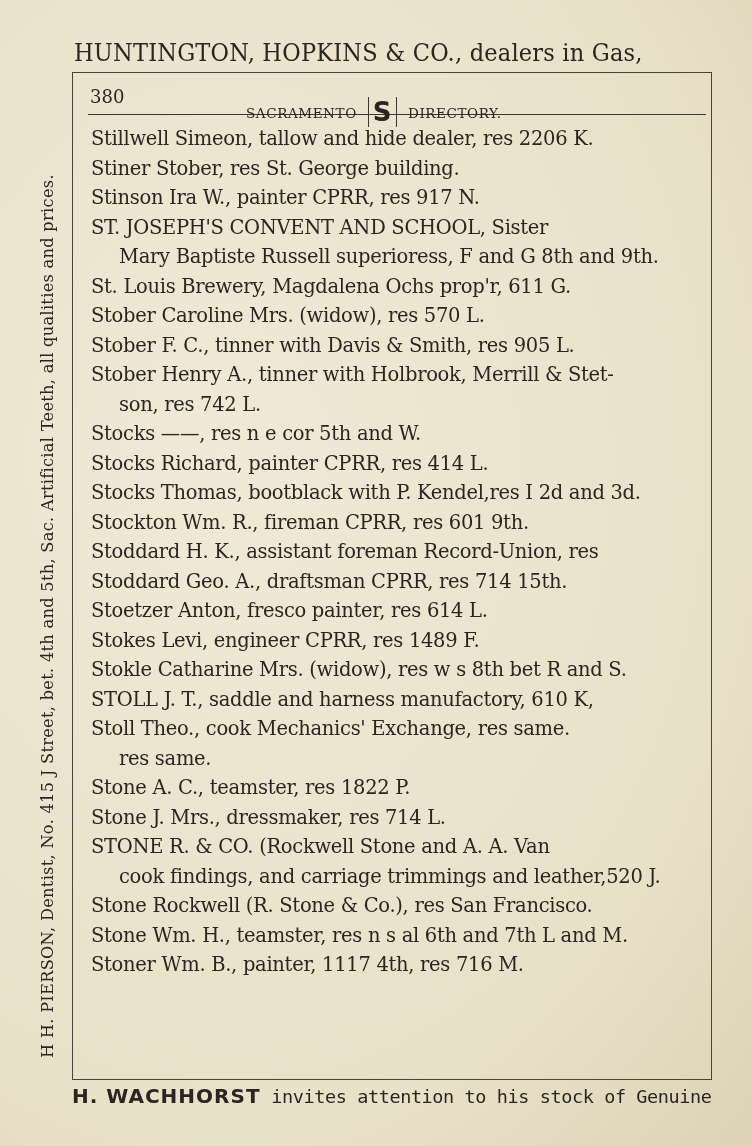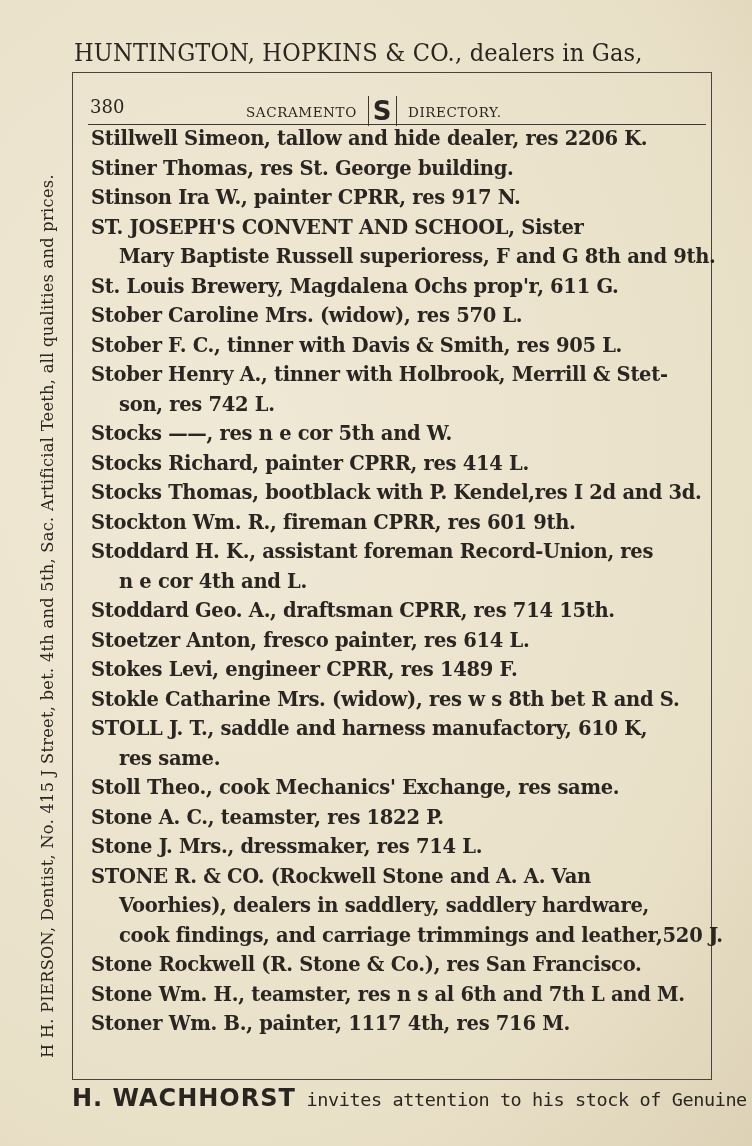--- a/index.html
+++ b/index.html
@@ -25,46 +25,45 @@
       font-family: "DejaVu Serif", serif;
     }
     .frame {
       position: absolute; left: 72px; top: 72px; width: 640px; height: 1008px;
       border: 1.3px solid #4a433a;
       box-sizing: border-box;
     }
     .running-head {
       position: absolute; left: 88px; top: 80px; width: 618px; height: 34px;
       border-bottom: 1.3px solid #3d3730;
-      margin-top: 10px;
     }
     .page-num { position: absolute; left: 2px; top: 6px; font-size: 18px; }
     .running-title {
-      position: absolute; left: 158px; top: 7px; font-size: 13.5px; white-space: nowrap;
+      position: absolute; left: 158px; top: 18px; font-size: 13.5px; white-space: nowrap;
       letter-spacing: 0.6px;
     }
     .running-title .letter {
       font-size: 26px; font-weight: bold; font-family: "DejaVu Sans", sans-serif;
       border-left: 1.5px solid #3d3730; border-right: 1.5px solid #3d3730;
       padding: 0 4px; margin: 0 6px; vertical-align: -3px; line-height: 28px;
     }
-    .entries { position: absolute; left: 91px; top: 124px; width: 612px; font-weight: bold; }
+    .entries { position: absolute; left: 91px; top: 124px; width: 612px; }
     .line {
       height: 29.5px; line-height: 29.5px; font-size: 19.5px; white-space: nowrap;
       transform-origin: left center;
       font-family: "DejaVu Serif", serif;
       letter-spacing: -0.3px;
     }
     .line.cont { padding-left: 28px; }
     .bottom-banner {
       position: absolute; left: 72px; top: 1084px; width: 680px; white-space: nowrap;
       font-size: 18.5px; font-family: "DejaVu Sans Mono", monospace;
       letter-spacing: -0.4px;
     }
-    .bottom-banner .firm { font-family: "DejaVu Sans", sans-serif; font-weight: bold; letter-spacing: 1px; font-size: 24px; }
+    .bottom-banner .firm { font-family: "DejaVu Sans", sans-serif; font-weight: bold; letter-spacing: 1px; font-size: 20px; }
   </style>
 </head>
 <body>
 
 <div class="top-banner">HUNTINGTON, HOPKINS &amp; CO., dealers in Gas,</div>
 
 <div class="side-banner">H H. PIERSON, Dentist, No. 415 J Street, bet. 4th and 5th, Sac.   Artificial Teeth, all qualities and prices.</div>
 
 <div class="frame"></div>
 
@@ -72,46 +71,44 @@
   <span class="page-num">380</span>
   <span class="running-title">
     <span>SACRAMENTO</span>
     <span class="letter">S</span>
     <span>DIRECTORY.</span>
   </span>
 </div>
 
 <div class="entries" id="entries">
     <div class="line"><span>Stillwell Simeon, tallow and hide dealer, res 2206 K.</span></div>
-    <div class="line"><span>Stiner Thomas, res St. George building.</span></div>
+    <div class="line"><span>Stiner Stober, res St. George building.</span></div>
     <div class="line"><span>Stinson Ira W., painter CPRR, res 917 N.</span></div>
     <div class="line"><span>ST. JOSEPH'S CONVENT AND SCHOOL, Sister</span></div>
     <div class="line cont"><span>Mary Baptiste Russell superioress, F and G 8th and 9th.</span></div>
     <div class="line"><span>St. Louis Brewery, Magdalena Ochs prop'r, 611 G.</span></div>
     <div class="line"><span>Stober Caroline Mrs. (widow), res 570 L.</span></div>
     <div class="line"><span>Stober F. C., tinner with Davis &amp; Smith, res 905 L.</span></div>
     <div class="line"><span>Stober Henry A., tinner with Holbrook, Merrill &amp; Stet-</span></div>
     <div class="line cont"><span>son, res 742 L.</span></div>
     <div class="line"><span>Stocks ——, res n e cor 5th and W.</span></div>
     <div class="line"><span>Stocks Richard, painter CPRR, res 414 L.</span></div>
     <div class="line"><span>Stocks Thomas, bootblack with P. Kendel,res I 2d and 3d.</span></div>
     <div class="line"><span>Stockton Wm. R., fireman CPRR, res 601 9th.</span></div>
     <div class="line"><span>Stoddard H. K., assistant foreman Record-Union, res</span></div>
-    <div class="line cont"><span>n e cor 4th and L.</span></div>
     <div class="line"><span>Stoddard Geo. A., draftsman CPRR, res 714 15th.</span></div>
     <div class="line"><span>Stoetzer Anton, fresco painter, res 614 L.</span></div>
     <div class="line"><span>Stokes Levi, engineer CPRR, res 1489 F.</span></div>
     <div class="line"><span>Stokle Catharine Mrs. (widow), res w s 8th bet R and S.</span></div>
     <div class="line"><span>STOLL J. T., saddle and harness manufactory, 610 K,</span></div>
+    <div class="line"><span>Stoll Theo., cook Mechanics' Exchange, res same.</span></div>
     <div class="line cont"><span>res same.</span></div>
-    <div class="line"><span>Stoll Theo., cook Mechanics' Exchange, res same.</span></div>
     <div class="line"><span>Stone A. C., teamster, res 1822 P.</span></div>
     <div class="line"><span>Stone J. Mrs., dressmaker, res 714 L.</span></div>
     <div class="line"><span>STONE R. &amp; CO. (Rockwell Stone and A. A. Van</span></div>
-    <div class="line cont"><span>Voorhies), dealers in saddlery, saddlery hardware,</span></div>
     <div class="line cont"><span>cook findings, and carriage trimmings and leather,520 J.</span></div>
     <div class="line"><span>Stone Rockwell (R. Stone &amp; Co.), res San Francisco.</span></div>
     <div class="line"><span>Stone Wm. H., teamster, res n s al 6th and 7th L and M.</span></div>
     <div class="line"><span>Stoner Wm. B., painter, 1117 4th, res 716 M.</span></div>
   </div>
 
 <div class="bottom-banner">
   <span class="firm">H. WACHHORST</span><span> invites attention to his stock of Genuine</span>
 </div>
 

